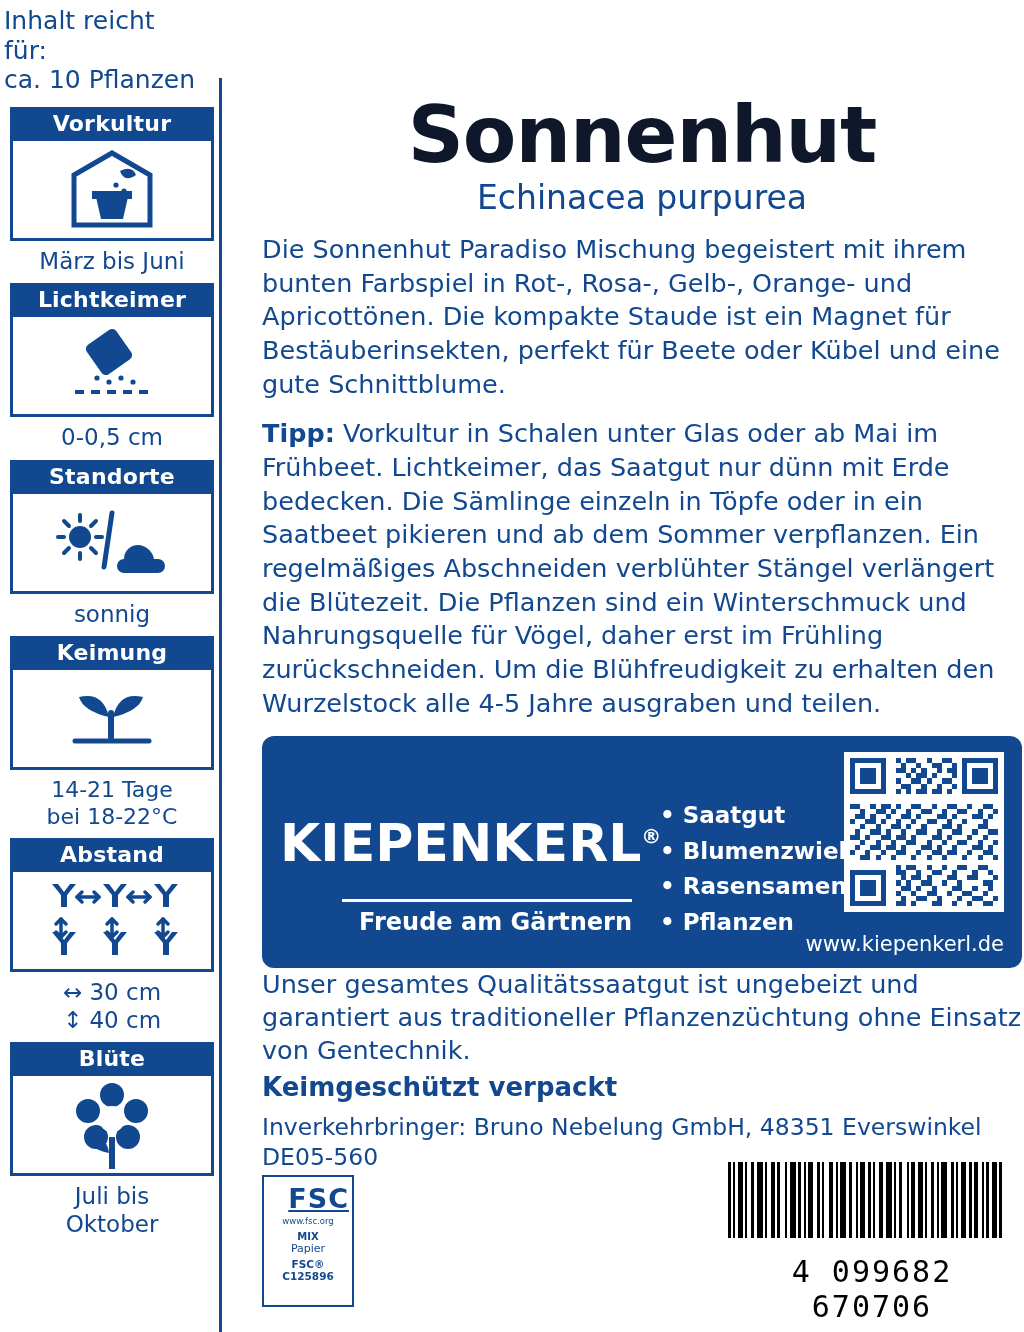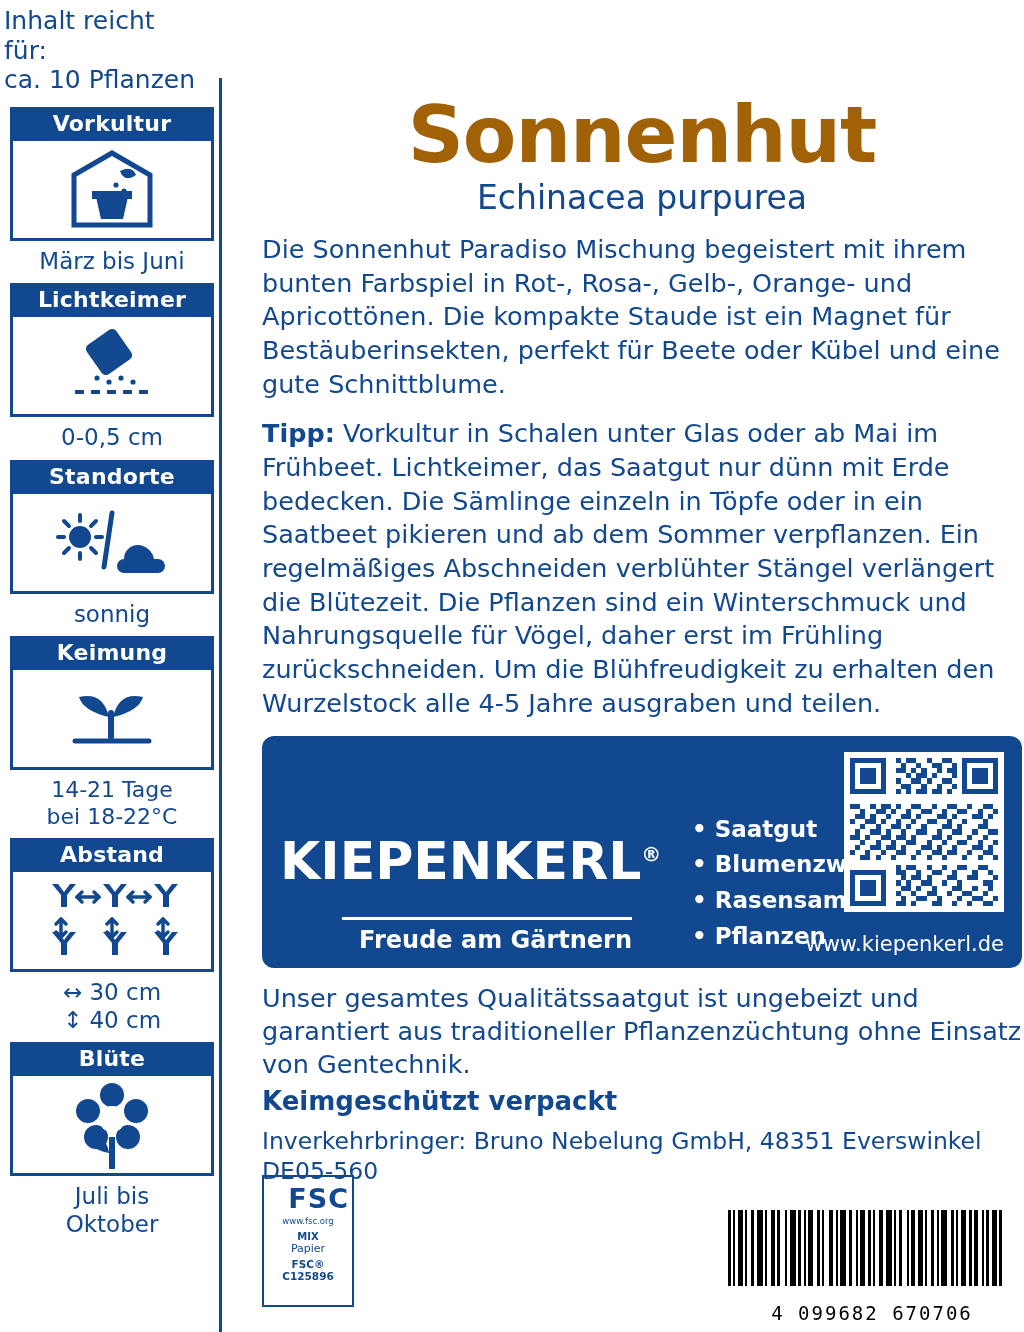--- a/index.html
+++ b/index.html
@@ -74,21 +74,21 @@
 
   
   .main {
     position: absolute;
     left: 262px; top: 0;
     width: 760px; height: 1332px;
   }
   .title {
     font-size: 78px;
     font-weight: bold;
-    color: #a16207;
+    color: #0f172a;
     text-align: center;
     letter-spacing: -1px;
     margin-top: 96px;
     line-height: 1;
   }
   .subtitle {
     font-size: 36px;
     font-weight: bold;
     text-align: center;
     color: #12488f;
@@ -111,22 +111,21 @@
 
   
   .brand {
     position: relative;
     margin-top: 16px;
     background: #12488f;
     border-radius: 12px;
     height: 232px;
     padding: 14px 18px;
     display: flex;
-    align-items: flex-end;
-    gap: 32px;
+    align-items: center;
   }
   .brand-logo {
     width: 370px;
     padding-top: 28px;
   }
   .brand-word {
     color: #ffffff;
     font-size: 52px;
     font-weight: bold;
     letter-spacing: 0px;
@@ -162,21 +161,20 @@
   .brand-url {
     position: absolute;
     right: 18px; bottom: 12px;
     color: #ffffff;
     font-size: 21px;
   }
 
   .quality {
     font-size: 25.5px;
     line-height: 1.3;
-    margin-top: 14px;
     color: #12488f;
   }
   .protected {
     font-size: 26px;
     font-weight: bold;
     margin-top: 4px;
     color: #12488f;
   }
   .distributor {
     font-size: 23.5px;
@@ -189,38 +187,38 @@
   
   .fsc {
     position: absolute;
     left: 262px; top: 1175px;
     width: 92px; height: 132px;
     border: 2px solid #12488f;
     color: #12488f;
     padding: 4px 3px;
     text-align: center;
   }
-  .fsc-top { display:flex; align-items:center; justify-content:center; gap:20px; }
+  .fsc-top { display:flex; align-items:center; justify-content:center; gap:20px;text-decoration:underline; }
   .fsc-f { font-size: 27px; font-weight: bold; letter-spacing: 1px; }
   .fsc-url { font-size: 8.5px; margin-top: 1px; }
   .fsc-mix { font-size: 10px; font-weight: bold; margin-top: 5px; }
   .fsc-paper { font-size: 11px; }
   .fsc-code { font-size: 10.5px; font-weight: bold; margin-top: 3px; }
 
   
   .barcode {
     position: absolute;
     right: 8px; bottom: 8px;
     width: 288px;
   }
   .bars { display: flex; align-items: flex-end; height: 76px; }
   .bars i { display: block; background: #000; height: 100%; }
   .barcode-num {
     font-family: "DejaVu Sans Mono", monospace;
-    font-size: 19px;
+    font-size: 30px;
     letter-spacing: 2px;
     color: #000;
     text-align: center;
     margin-top: 16px;
   }
 </style>
 </head>
 <body>
 
 <div class="page">

